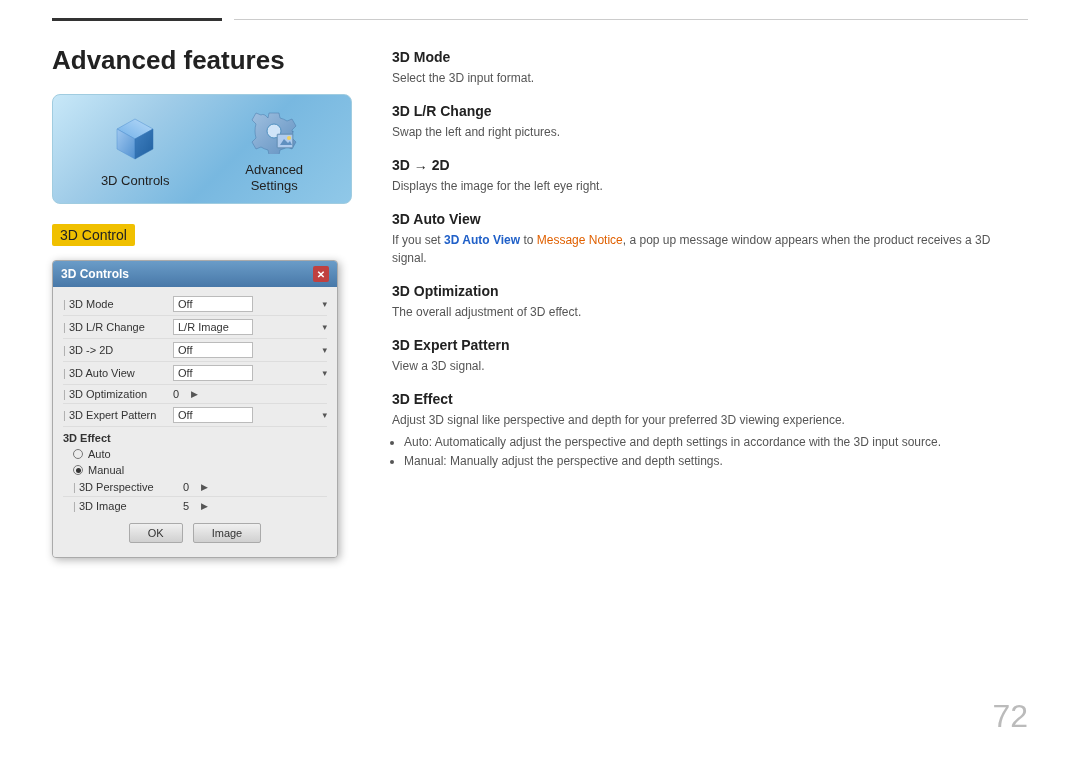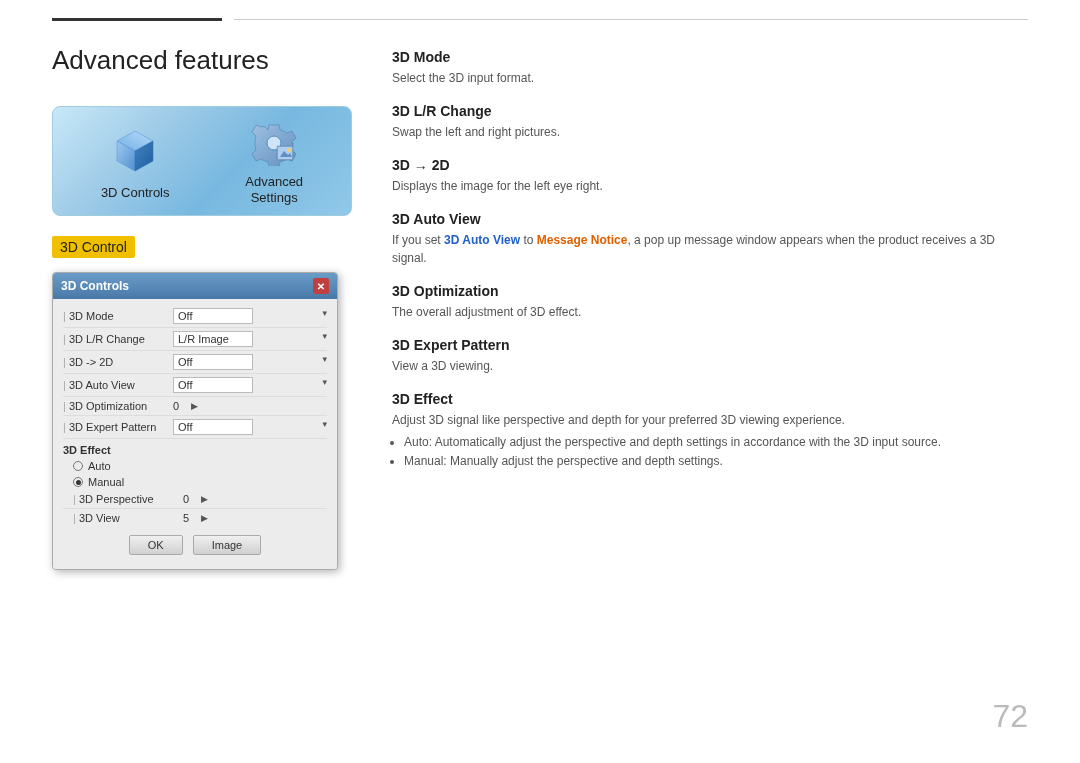--- a/index.html
+++ b/index.html
@@ -48,23 +48,23 @@
     }
 
     
     .left-column {
       width: 300px;
       flex-shrink: 0;
     }
 
     .page-title {
       font-size: 26px;
-      font-weight: normal;
+      font-weight: bold;
       color: #222;
-      margin-bottom: 30px;
+      margin-bottom: 18px;
     }
 
     
     .icon-panel {
       background: linear-gradient(135deg, #c8e8f8 0%, #a0cce8 30%, #78b8e0 60%, #90c8e8 100%);
       border-radius: 8px;
       border: 1px solid #a0cce0;
       padding: 16px 10px 12px 10px;
       display: flex;
       justify-content: space-around;
@@ -169,20 +169,21 @@
     }
 
     .dialog-row-label::before {
       content: '| ';
       color: #aaa;
     }
 
     .dialog-select {
       flex: 1;
       display: flex;
+      align-items: center;
       justify-content: space-between;
     }
 
     .dialog-select-val {
       font-size: 11px;
       color: #333;
       background: #fff;
       border: 1px solid #bbb;
       padding: 1px 4px;
       min-width: 80px;
@@ -284,21 +285,21 @@
       line-height: 1.5;
     }
 
     .feature-desc .highlight-blue {
       color: #2060c8;
       font-weight: bold;
     }
 
     .feature-desc .highlight-orange {
       color: #e06000;
-      font-weight: bold;
+      font-weight: normal;
     }
 
     .bullet-list {
       margin-top: 4px;
       padding-left: 12px;
     }
 
     .bullet-list li {
       font-size: 12px;
       color: #555;
@@ -458,21 +459,21 @@
           </div>
 
           <div class="dialog-row" style="padding-left:10px;">
             <span class="dialog-row-label">3D Perspective</span>
             <div class="dialog-slider">
               <span class="dialog-num">0</span>
               <span class="dialog-arrow-right">▶</span>
             </div>
           </div>
           <div class="dialog-row" style="padding-left:10px; border-bottom:none;">
-            <span class="dialog-row-label">3D View</span>
+            <span class="dialog-row-label">3D Image</span>
             <div class="dialog-slider">
               <span class="dialog-num">5</span>
               <span class="dialog-arrow-right">▶</span>
             </div>
           </div>
 
           <div class="dialog-buttons">
             <button class="dialog-btn">OK</button>
             <button class="dialog-btn">Image</button>
           </div>
@@ -502,21 +503,21 @@
         <div class="feature-desc">If you set <span class="highlight-blue">3D Auto View</span> to <span class="highlight-orange">Message Notice</span>, a pop up message window appears when the product receives a 3D signal.</div>
       </div>
 
       <div class="feature-section">
         <div class="feature-title">3D Optimization</div>
         <div class="feature-desc">The overall adjustment of 3D effect.</div>
       </div>
 
       <div class="feature-section">
         <div class="feature-title">3D Expert Pattern</div>
-        <div class="feature-desc">View a 3D viewing.</div>
+        <div class="feature-desc">View a 3D signal.</div>
       </div>
 
       <div class="feature-section">
         <div class="feature-title">3D Effect</div>
         <div class="feature-desc">Adjust 3D signal like perspective and depth for your preferred 3D viewing experience.</div>
         <ul class="bullet-list">
           <li><span class="highlight-blue">Auto</span>: Automatically adjust the perspective and depth settings in accordance with the 3D input source.</li>
           <li><span class="highlight-blue">Manual</span>: Manually adjust the perspective and depth settings.</li>
         </ul>
       </div>

